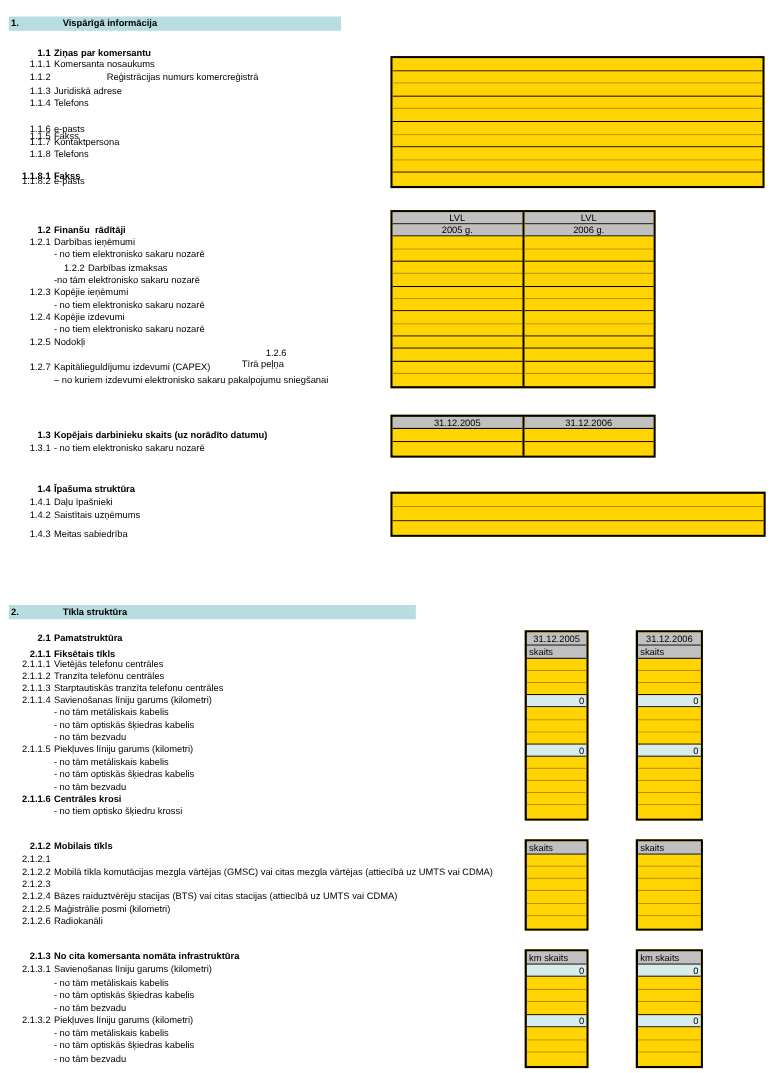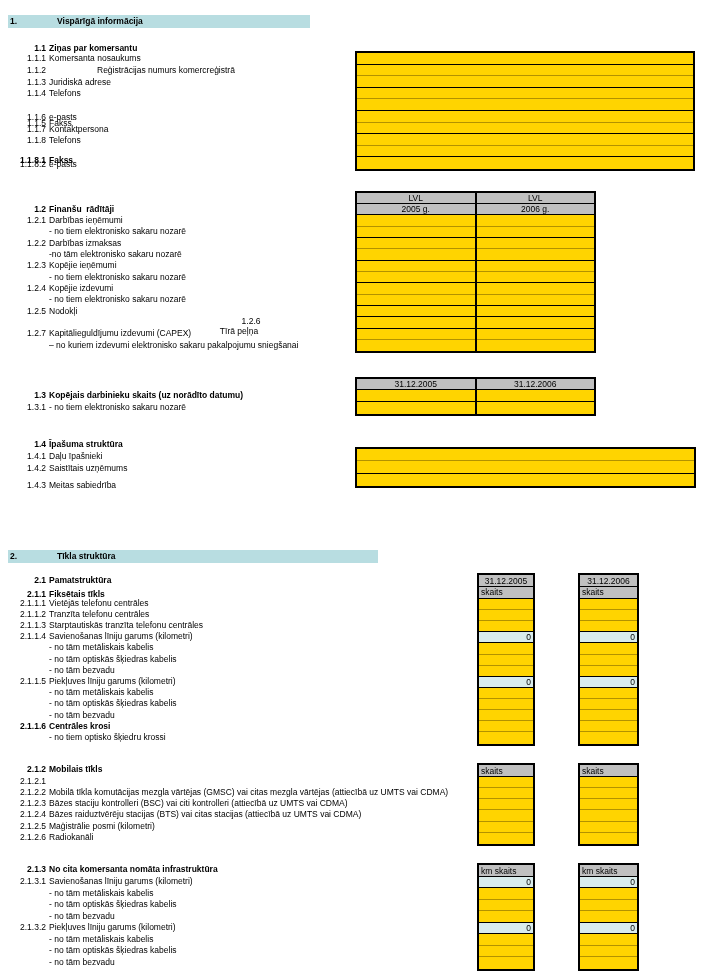--- a/index.html
+++ b/index.html
@@ -87,21 +87,21 @@
         <span class="lbl b">Finanšu  rādītāji</span>
       </div>
       <div class="lrow" style="top: 214.3px; height: 11.35px;">
         <span class="num">1.2.1</span>
         <span class="lbl">Darbības ieņēmumi</span>
       </div>
       <div class="lrow" style="top: 225.65px; height: 11.35px;">
         <span class="num"></span>
         <span class="lbl">- no tiem elektronisko sakaru nozarē</span>
       </div>
-      <div class="lrow" style="top: 237px; height: 11.35px;">
+      <div class="lrow" style="top: 237px; height: 11.35px; padding-left: 31px;">
         <span class="num">1.2.2</span>
         <span class="lbl">Darbības izmaksas</span>
       </div>
       <div class="lrow" style="top: 248.35px; height: 11.35px;">
         <span class="num"></span>
         <span class="lbl">-no tām elektronisko sakaru nozarē</span>
       </div>
       <div class="lrow" style="top: 259.7px; height: 11.35px;">
         <span class="num">1.2.3</span>
         <span class="lbl">Kopējie ieņēmumi</span>
@@ -224,21 +224,20 @@
       </div>
       <div class="lrow" style="top: 775.3px; height: 11.2px;">
         <span class="num">2.1.2.1</span>
       </div>
       <div class="lrow" style="top: 786.5px; height: 11.2px;">
         <span class="num">2.1.2.2</span>
         <span class="lbl">Mobilā tīkla komutācijas mezgla vārtējas (GMSC) vai citas mezgla vārtējas (attiecībā uz UMTS vai CDMA)</span>
       </div>
       <div class="lrow" style="top: 797.7px; height: 11.2px;">
         <span class="num">2.1.2.3</span>
-        <span class="lbl">Bāzes staciju kontrolleri (BSC) vai citi kontrolleri (attiecībā uz UMTS vai CDMA)</span>
       </div>
       <div class="lrow" style="top: 808.9px; height: 11.2px;">
         <span class="num">2.1.2.4</span>
         <span class="lbl">Bāzes raiduztvērēju stacijas (BTS) vai citas stacijas (attiecībā uz UMTS vai CDMA)</span>
       </div>
       <div class="lrow" style="top: 820.1px; height: 11.2px;">
         <span class="num">2.1.2.5</span>
         <span class="lbl">Maģistrālie posmi (kilometri)</span>
       </div>
       <div class="lrow" style="top: 831.3px; height: 11.2px;">

